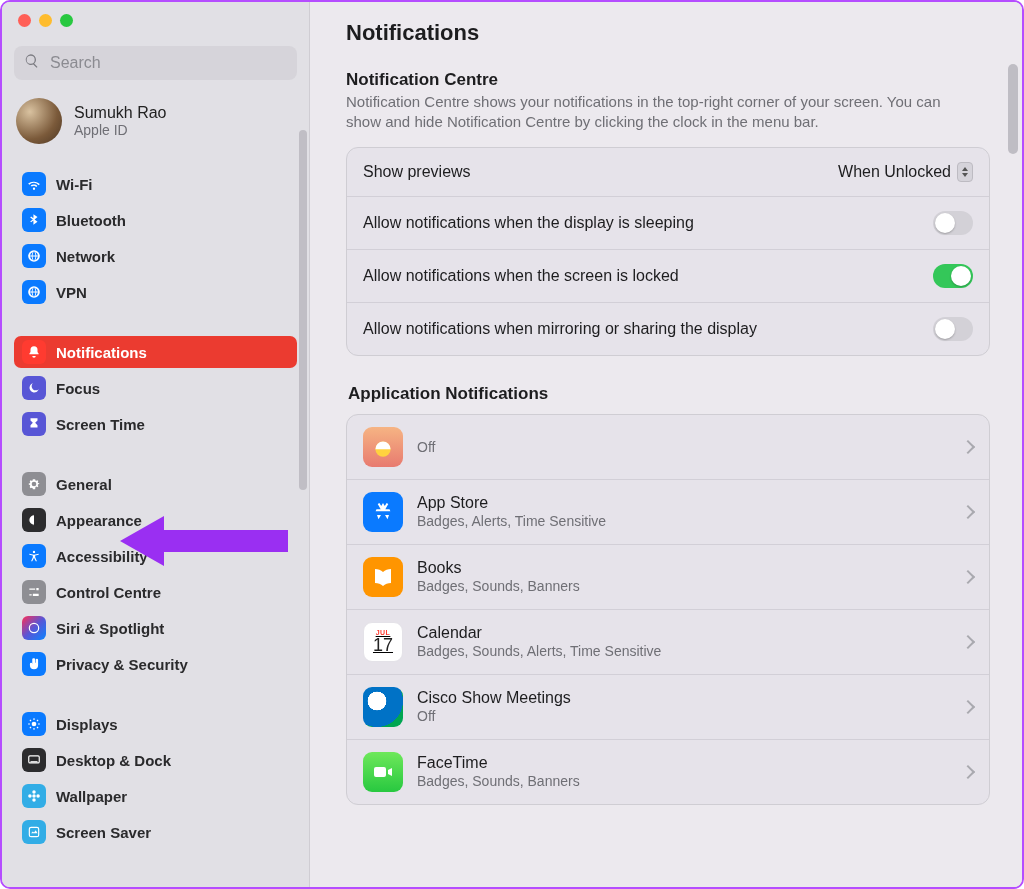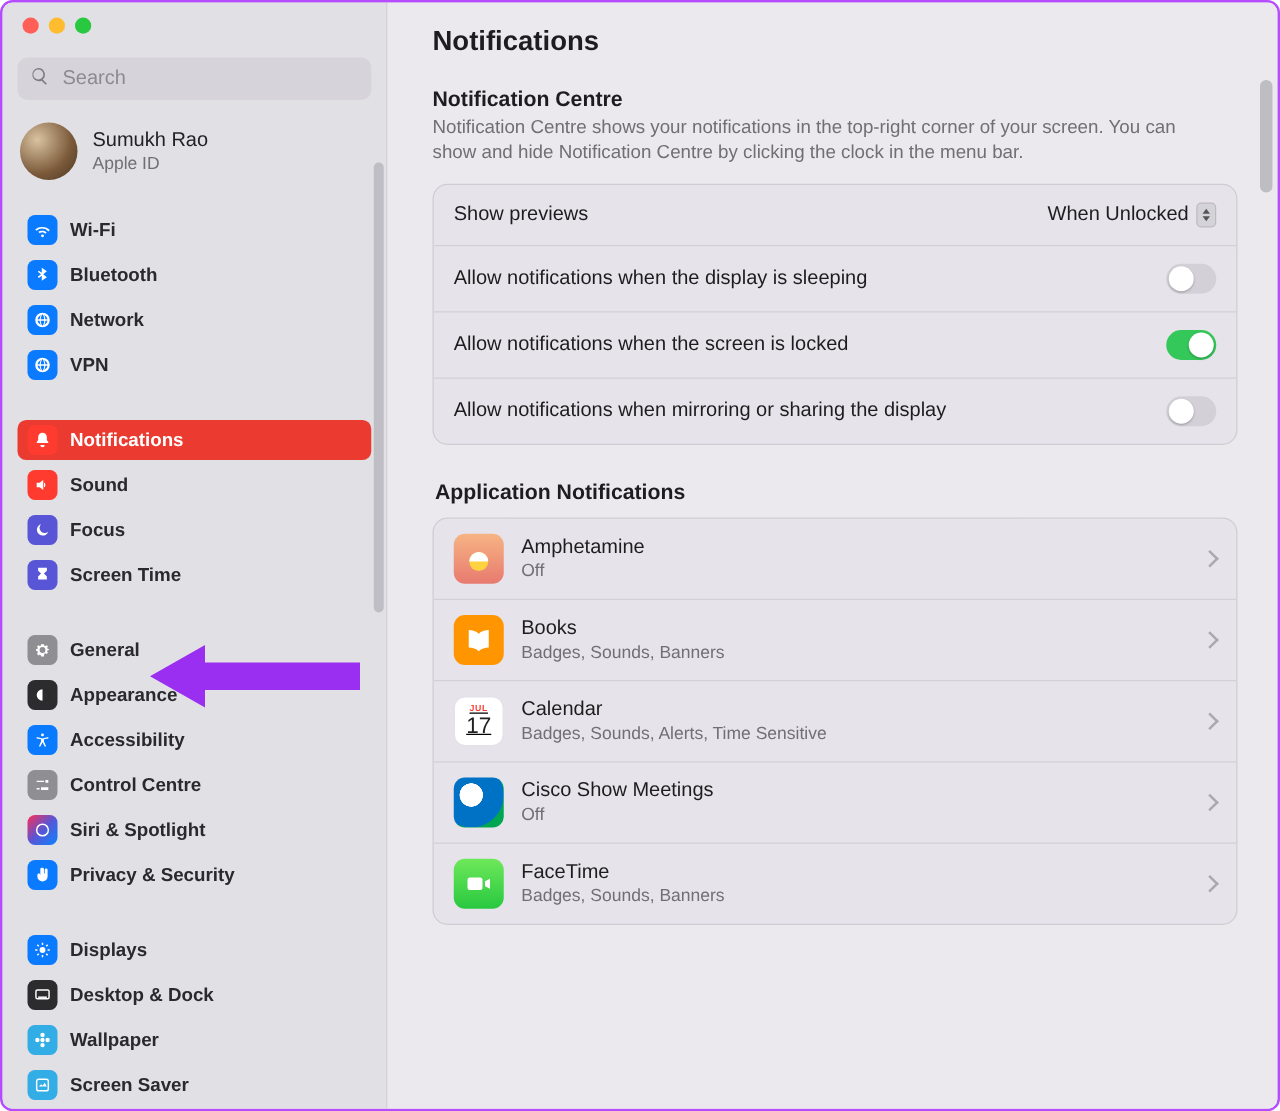--- a/index.html
+++ b/index.html
@@ -271,28 +271,20 @@
         <div class="side-group">
           <div class="side-item active">
             <span class="icon ic-red">
               <svg viewBox="0 0 24 24">
                 <path d="M12 2a6 6 0 00-6 6v4l-2 3v1h16v-1l-2-3V8a6 6 0 00-6-6zm0 20a3 3 0 003-3H9a3 3 0 003 3z"></path>
               </svg>
             </span>
             <span>Notifications</span>
           </div>
           <div class="side-item">
-            <span class="icon ic-red">
-              <svg viewBox="0 0 24 24">
-                <path d="M4 9v6h4l5 4V5L8 9H4zm12 3a4 4 0 00-2-3.5v7A4 4 0 0016 12z"></path>
-              </svg>
-            </span>
-            <span>Sound</span>
-          </div>
-          <div class="side-item">
             <span class="icon ic-indigo">
               <svg viewBox="0 0 24 24">
                 <path d="M20 14A8 8 0 1110 4a7 7 0 0010 10z"></path>
               </svg>
             </span>
             <span>Focus</span>
           </div>
           <div class="side-item">
             <span class="icon ic-indigo">
               <svg viewBox="0 0 24 24">
@@ -447,22 +439,33 @@
 
       <div class="panel" id="apps-panel">
           <div class="app-row">
             <div class="app-icon ai-amph">
               <svg width="26" height="26" viewBox="0 0 24 24">
                 <circle cx="12" cy="14" r="7" fill="#ffd23f"></circle>
                 <path d="M5 14a7 7 0 0114 0z" fill="#fff"></path>
               </svg>
             </div>
             <div class="app-text">
-              <div class="app-name">Amphetamine</div>
               <div class="app-sub">Off</div>
+            </div>
+            <span class="chevron"></span>
+          </div>
+          <div class="app-row">
+            <div class="app-icon ai-appstore">
+              <svg width="24" height="24" viewBox="0 0 24 24" fill="#fff">
+                <path d="M12 3l1.8 3.1L15.6 3l1.7 1-3 5.2h4.2l.9 2H4.6l.9-2h4.2l-3-5.2L8.4 3l1.8 3.1L12 3zM6 15h4l-2.5 4.3L6 15zm8 0h4l-1.5 4.3L14 15z"></path>
+              </svg>
+            </div>
+            <div class="app-text">
+              <div class="app-name">App Store</div>
+              <div class="app-sub">Badges, Alerts, Time Sensitive</div>
             </div>
             <span class="chevron"></span>
           </div>
           <div class="app-row">
             <div class="app-icon ai-books">
               <svg width="24" height="24" viewBox="0 0 24 24" fill="#fff">
                 <path d="M4 4c3 0 6 1 8 3 2-2 5-3 8-3v14c-3 0-6 1-8 3-2-2-5-3-8-3V4z"></path>
               </svg>
             </div>
             <div class="app-text">

